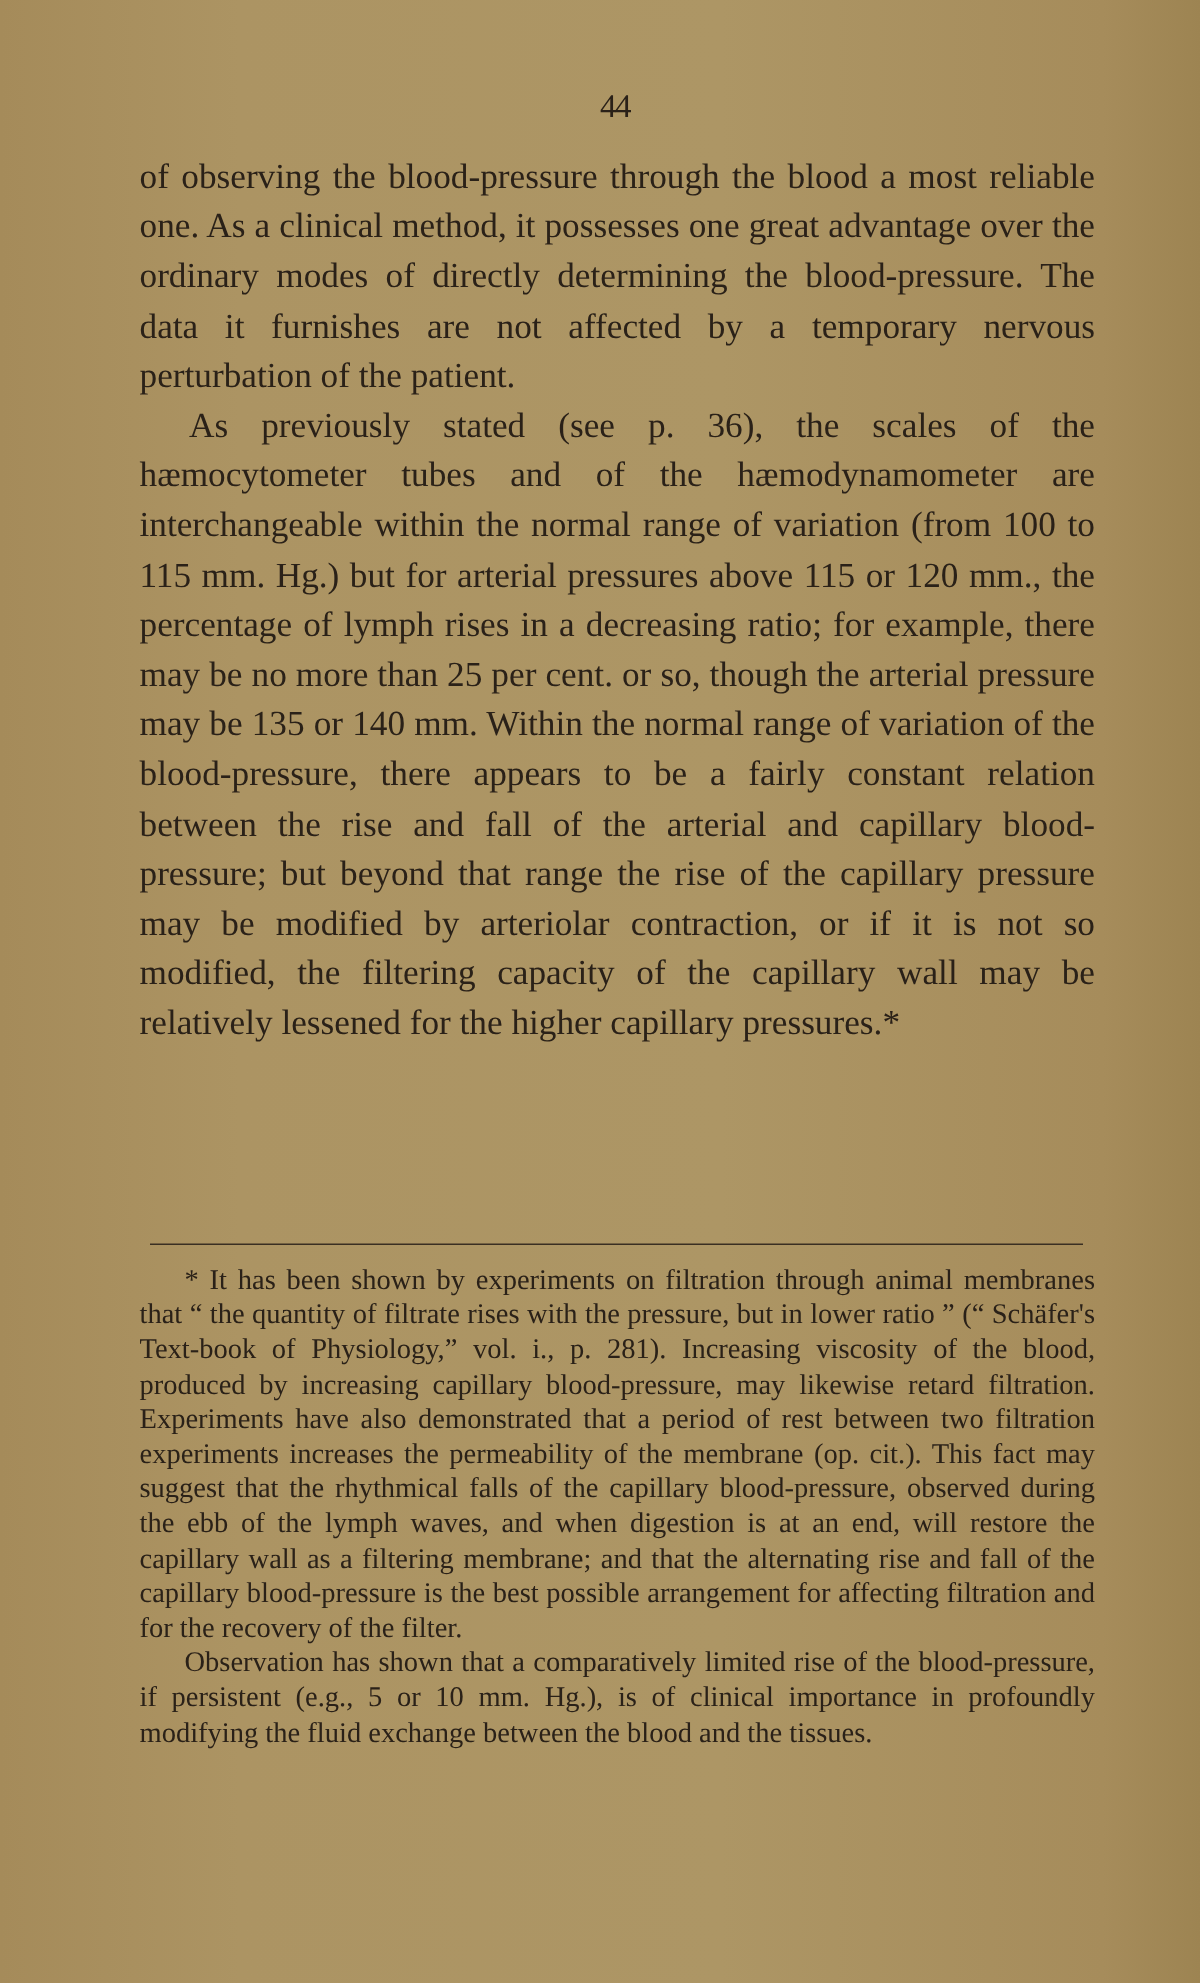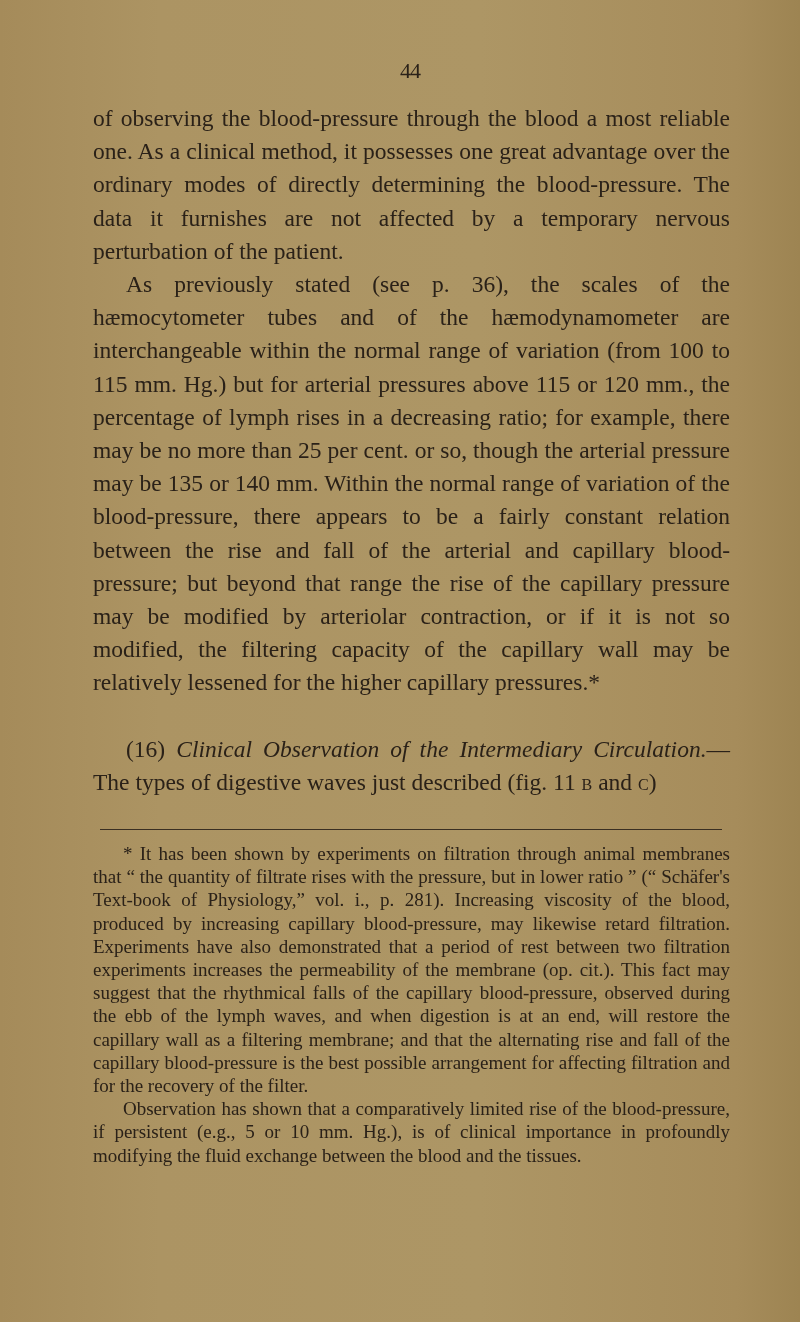--- a/index.html
+++ b/index.html
@@ -92,21 +92,20 @@
 <body>
 
 <div class="page">
 
   <div class="page-number">44</div>
 
   <div class="main-text">
     <p class="indent">of observing the blood-pressure through the blood a most reliable one. As a clinical method, it possesses one great advantage over the ordinary modes of directly determining the blood-pressure. The data it furnishes are not affected by a temporary nervous perturbation of the patient.</p>
     <p class="para-indent">As previously stated (see p. 36), the scales of the hæmocytometer tubes and of the hæmodynamometer are interchangeable within the normal range of variation (from 100 to 115 mm. Hg.) but for arterial pressures above 115 or 120 mm., the percentage of lymph rises in a decreasing ratio; for example, there may be no more than 25 per cent. or so, though the arterial pressure may be 135 or 140 mm. Within the normal range of variation of the blood-pressure, there appears to be a fairly constant relation between the rise and fall of the arterial and capillary blood-pressure; but beyond that range the rise of the capillary pressure may be modified by arteriolar contraction, or if it is not so modified, the filtering capacity of the capillary wall may be relatively lessened for the higher capillary pressures.*</p>
     <div class="gap"></div>
-    <p class="para-indent section-heading"><span class="num">(16)</span> <span class="title">Clinical Observation of the Intermediary Circulation.</span><span>—</span> <span>The types of digestive waves just described (fig. 11 </span><span class="smallcaps">b</span><span> and </span><span class="smallcaps">c</span><span>)</span></p>
   </div>
 
   <div class="divider"></div>
 
   <div class="footnotes">
     <p class="fn-indent"><span>* It has been shown by experiments on filtration through animal membranes that “ the quantity of filtrate rises with the pressure, but in lower ratio ” (“ Schäfer's Text-book of Physiology,” vol. i., p. 281). Increasing viscosity of the blood, produced by increasing capillary blood-pressure, may likewise retard filtration. Experiments have also demonstrated that a period of rest between two filtration experiments increases the permeability of the membrane (</span><span class="em">op. cit.</span><span>). This fact may suggest that the rhythmical falls of the capillary blood-pressure, observed during the ebb of the lymph waves, and when digestion is at an end, will restore the capillary wall as a filtering membrane; and that the alternating rise and fall of the capillary blood-pressure is the best possible arrangement for affecting filtration and for the recovery of the filter.</span></p>
     <p class="fn-indent"><span>Observation has shown that a comparatively limited rise of the blood-pressure, if persistent (</span><span class="em">e.g.</span><span>, 5 or 10 mm. Hg.), is of clinical importance in profoundly modifying the fluid exchange between the blood and the tissues.</span></p>
   </div>
 
 </div>

